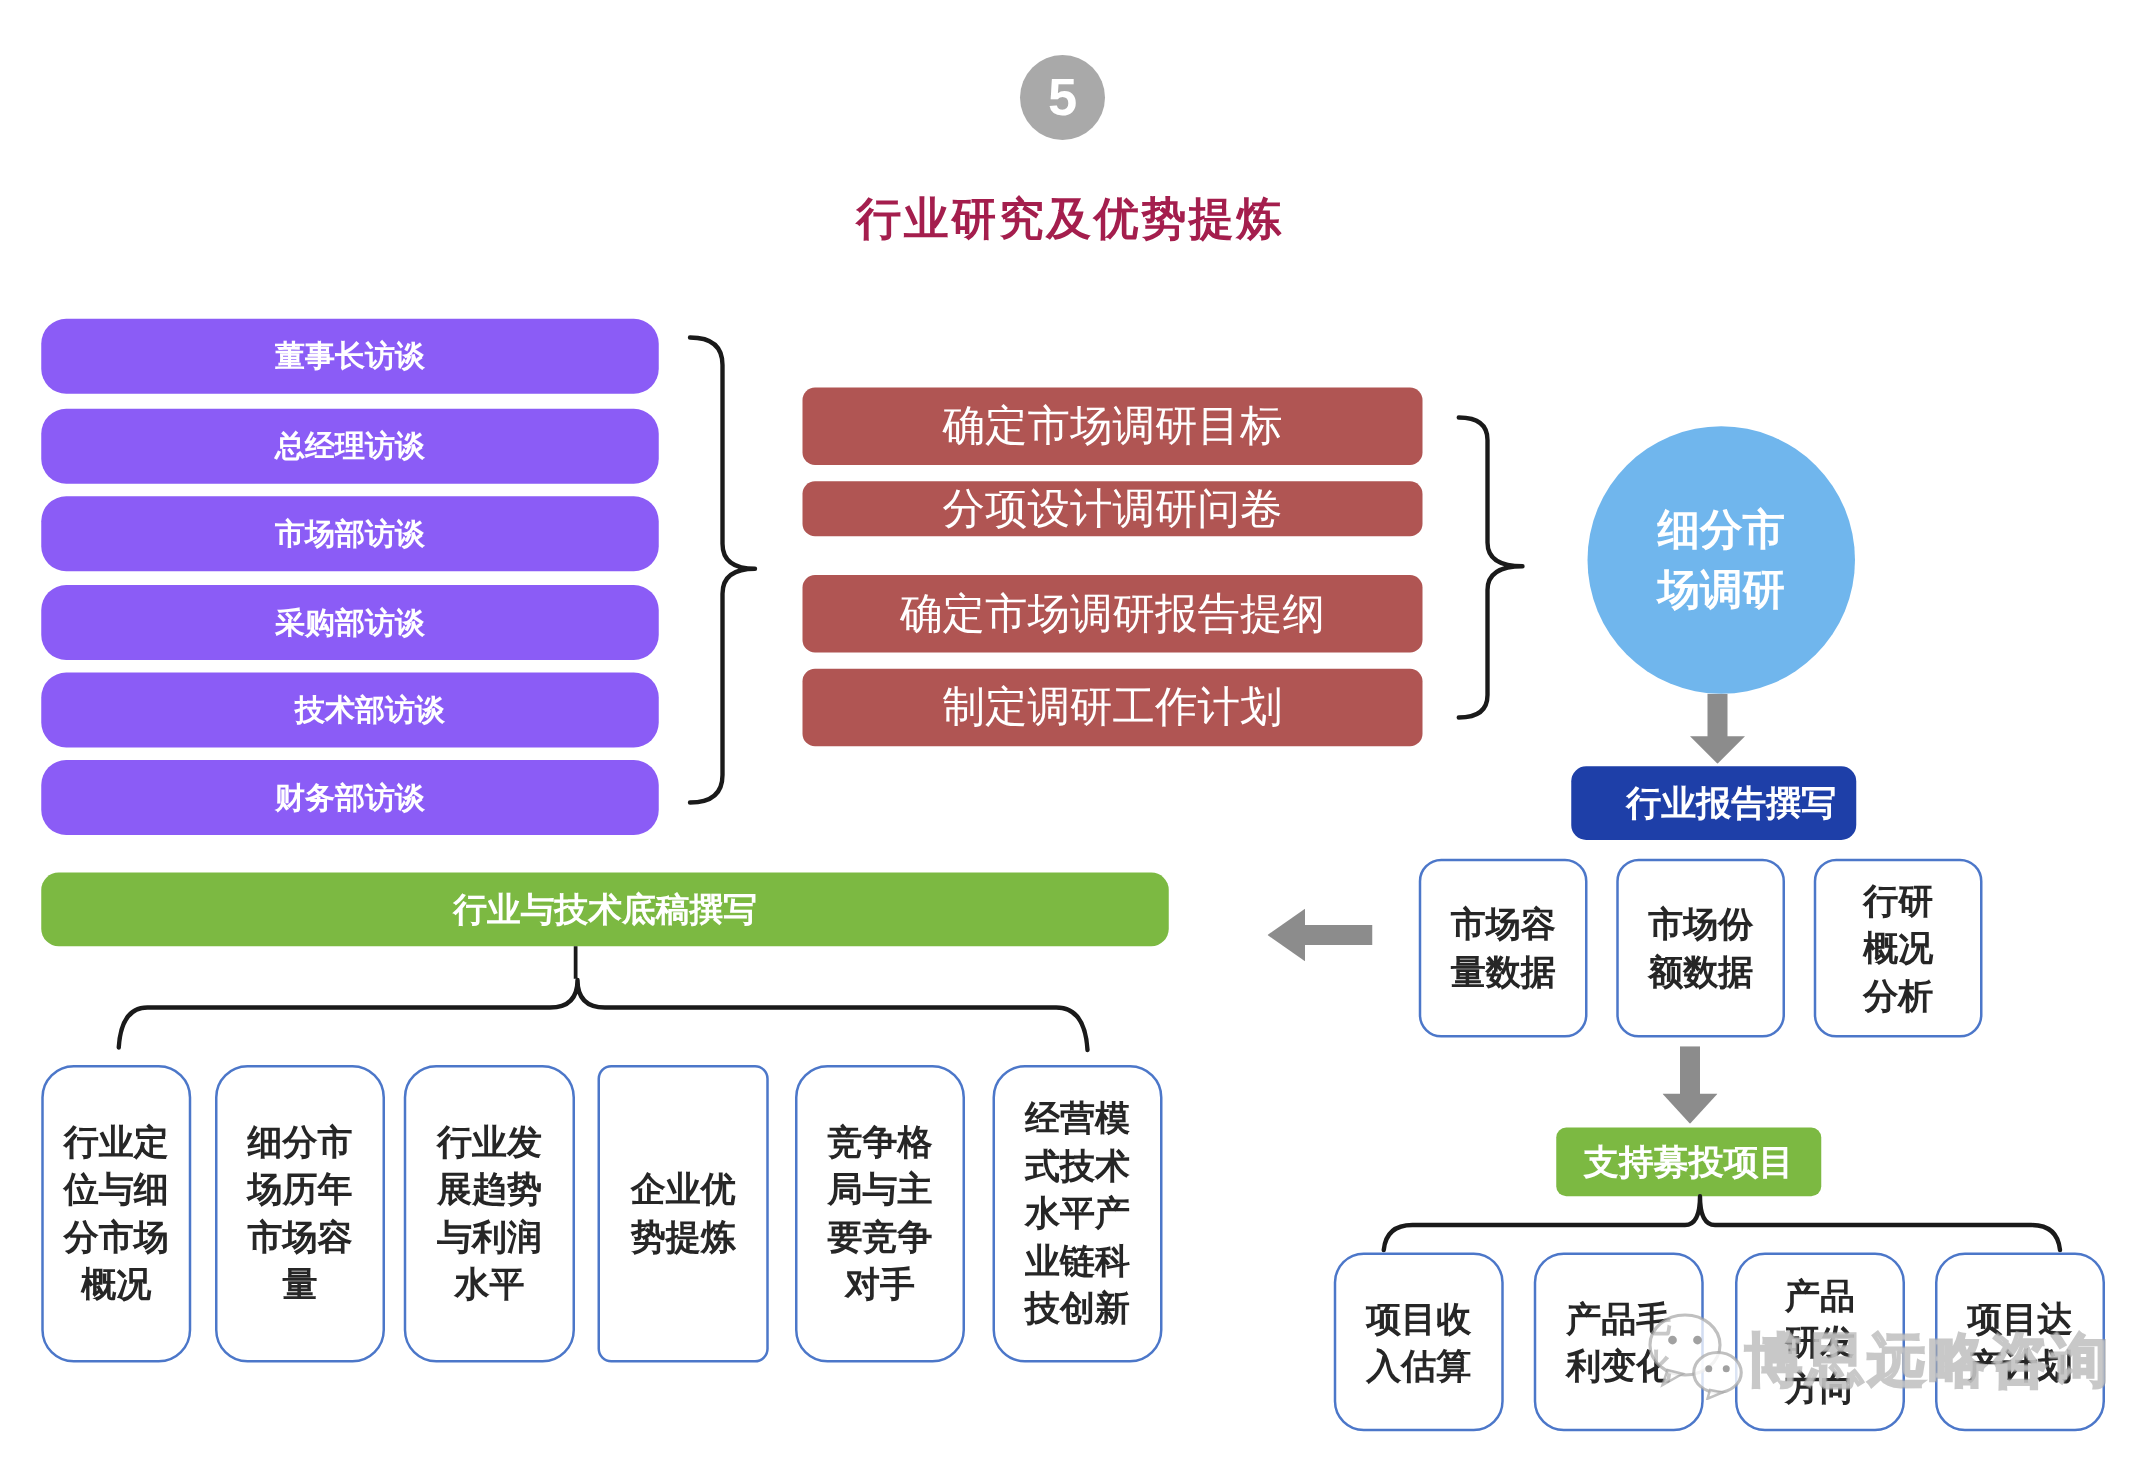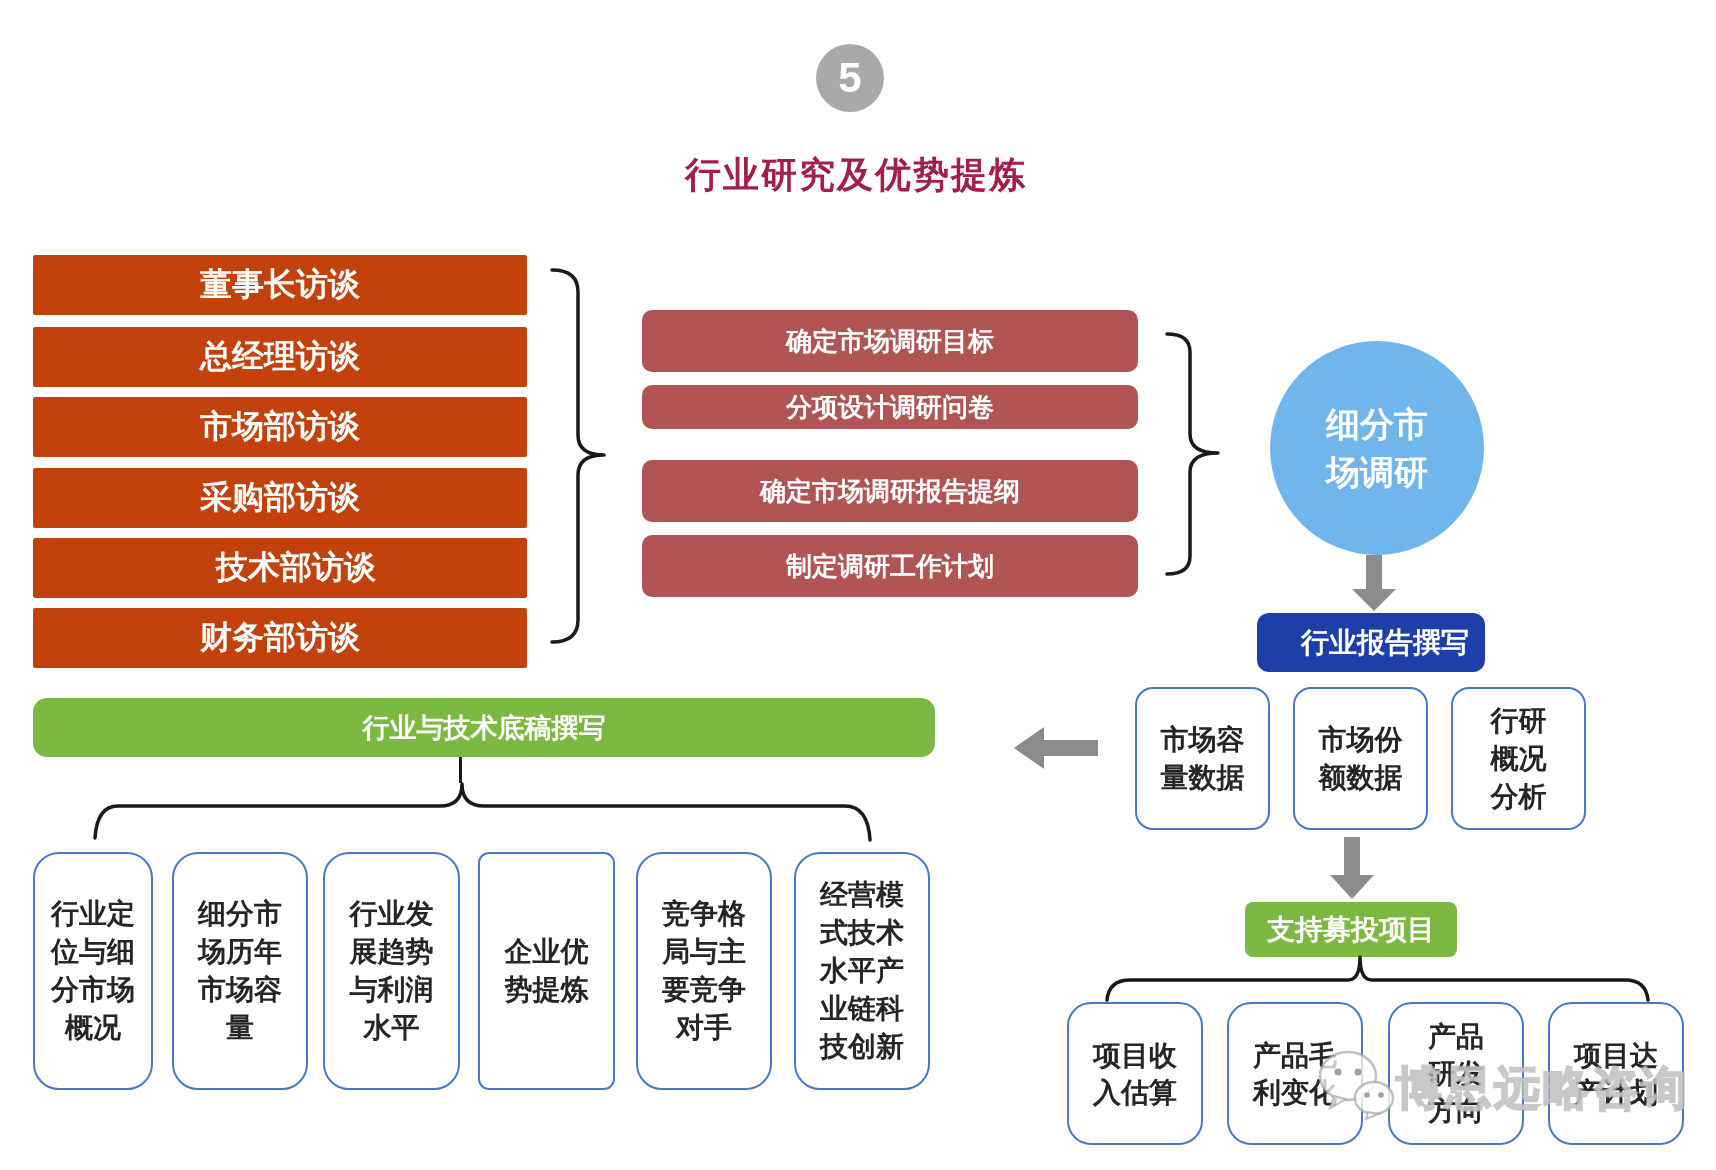--- a/index.html
+++ b/index.html
@@ -3,22 +3,22 @@
 <meta charset="utf-8">
 <style>
   html,body{margin:0;padding:0;background:#ffffff;}
   body{font-family:"Liberation Sans",sans-serif;}
   #canvas{position:relative;width:1716px;height:1170px;background:#ffffff;overflow:hidden;}
   .abs{position:absolute;box-sizing:border-box;}
   .flexc{display:flex;align-items:center;justify-content:center;text-align:center;}
   .badge{width:68px;height:68px;border-radius:50%;background:#a9a9a9;color:#ffffff;
          font-size:42px;font-weight:bold;}
   .title{font-size:36px;font-weight:bold;color:#a41e4d;letter-spacing:2px;}
-  .gbox{background:#c2410c;border-radius:2px;color:#ffffff;font-size:32px;font-weight:bold;}
-  .rbox{background:#b05553;border-radius:10px;color:#ffffff;font-size:26px;font-weight:bold;}
+  .gbox{background:#8b5cf6;border-radius:20px;color:#ffffff;font-size:24px;font-weight:bold;}
+  .rbox{background:#b05553;border-radius:10px;color:#ffffff;font-size:34px;font-weight:normal;}
   .circle{background:#70b6ed;border-radius:50%;color:#ffffff;font-size:34px;font-weight:bold;
           line-height:48px;white-space:pre-line;}
   .bluebox{background:#1e3fa8;border-radius:12px;color:#ffffff;font-size:28px;font-weight:bold;padding-left:28px;}
   .wbox{background:#ffffff;border:2px solid #4c77c9;color:#262626;font-size:28px;
         font-weight:600;line-height:38px;white-space:pre-line;}
   .databox{border-radius:18px;}
   .tallbox{border-radius:26px;}
   .projbox{border-radius:24px;line-height:37px;}
   .support{background:#7cb942;border-radius:8px;color:#ffffff;font-size:28px;font-weight:bold;}
   .wide-green{background:#7cb942;border-radius:14px;color:#ffffff;font-size:27px;font-weight:bold;}

